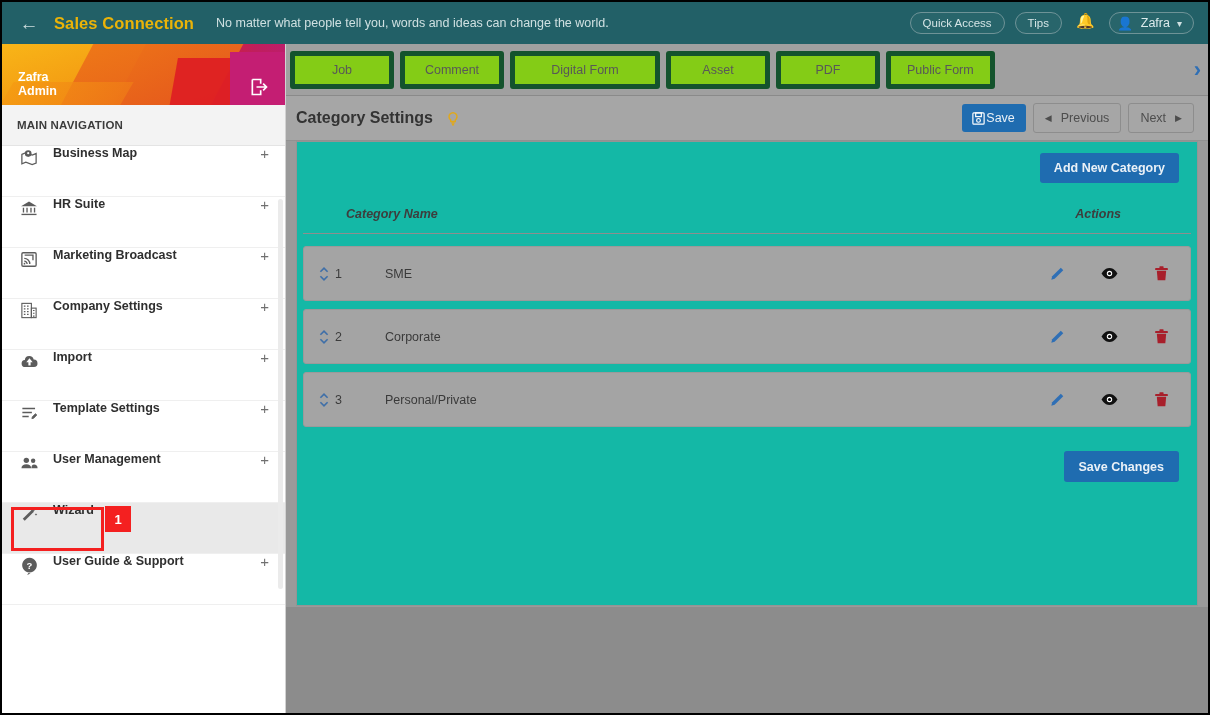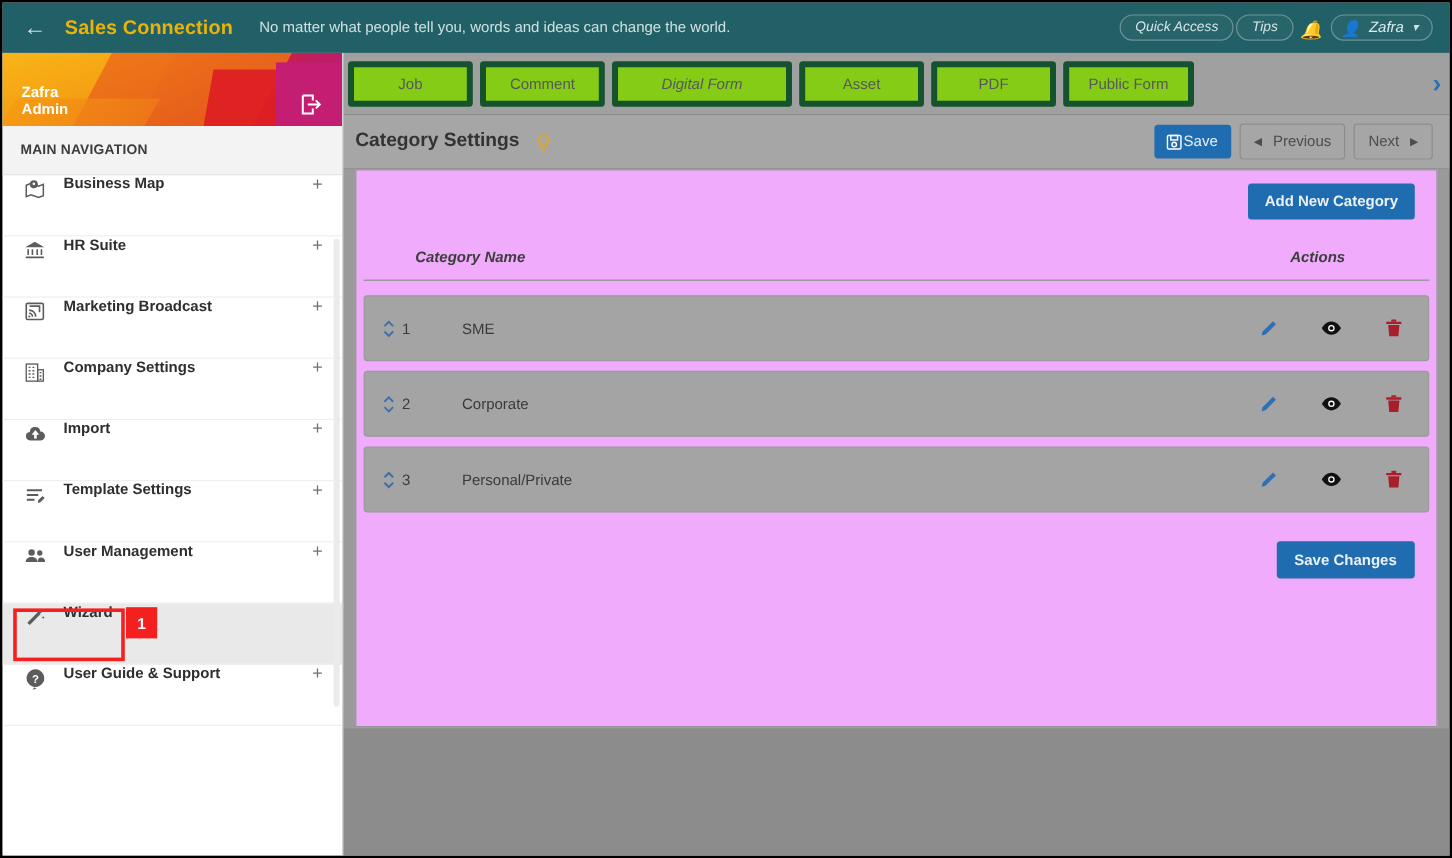--- a/index.html
+++ b/index.html
@@ -34,22 +34,22 @@
   }
   .brand {
     font-size: 16.5px; font-weight: bold; color: #eab308;
     margin-left: 12px; letter-spacing: .1px; white-space: nowrap;
   }
   .tagline {
     font-size: 12.5px; color: #cfe0e1; margin-left: 22px;
     white-space: nowrap; overflow: hidden;
   }
   .topbar-right {
-    margin-left: auto; display: flex; align-items: flex-end; gap: 2px;
-    flex: 0 0 auto; padding-right: 4px; font-style: italic;
+    margin-left: auto; display: flex; align-items: flex-start; gap: 10px;
+    flex: 0 0 auto; padding-right: 4px;
   }
   .pill {
     border: 1px solid #6e9397; border-radius: 11px;
     color: #d5e5e6; font-size: 11.5px;
     padding: 4px 12px; white-space: nowrap; cursor: pointer;
     background: rgba(255,255,255,0.03);
   }
   .bell { color: #cfe0e1; font-size: 15px; padding: 0 4px; cursor: pointer; }
   .user-pill {
     display: flex; align-items: center; gap: 7px;
@@ -168,21 +168,21 @@
     border-bottom: 1px solid #8a8a8a;
     overflow: hidden;
   }
   .tab {
     height: 38px; min-width: 104px;
     display: flex; align-items: center; justify-content: center;
     background: #84cc16; border: 5px solid #14532d; border-radius: 3px;
     font-size: 12.5px; color: #585858; cursor: pointer;
     padding: 0 16px; white-space: nowrap; flex: 0 0 auto;
   }
-  .tab.wide { min-width: 150px; font-style: italic; }
+  .tab.wide { min-width: 150px; }
   .tab-next {
     position: absolute; right: 7px; top: 50%; transform: translateY(-50%);
     color: #2f6fb5; font-size: 22px; font-weight: bold;
     cursor: pointer; line-height: 1; z-index: 3;
   }
   .pagehead {
     position: absolute; left: 0; top: 52px;
     width: 922px; height: 45px;
     background: #a6a6a6;
     display: flex; align-items: center;
@@ -204,21 +204,21 @@
   .btn-nav {
     height: 30px; border: 1px solid #8d8d8d; border-radius: 3px;
     background: #a6a6a6; display: flex; align-items: center; gap: 9px;
     padding: 0 11px; cursor: pointer; font-size: 12.5px; color: #4d4d4d;
   }
   .tri { font-size: 9px; color: #4d4d4d; line-height: 1; }
 
   .panel {
     position: absolute; left: 10px; top: 97px;
     width: 902px; height: 465px;
-    background: #f0abfc;
+    background: #14b8a6;
     border: 1px solid #949494;
   }
   .panel-top { height: 52px; display: flex; align-items: center; padding: 0 18px; }
   .btn-add {
     margin-left: auto; height: 30px; background: #1f6cb0;
     border-radius: 3px; display: flex; align-items: center;
     padding: 0 14px; cursor: pointer;
     font-size: 12.5px; font-weight: bold; color: #eaf1f7;
   }
   .tbl-head {

